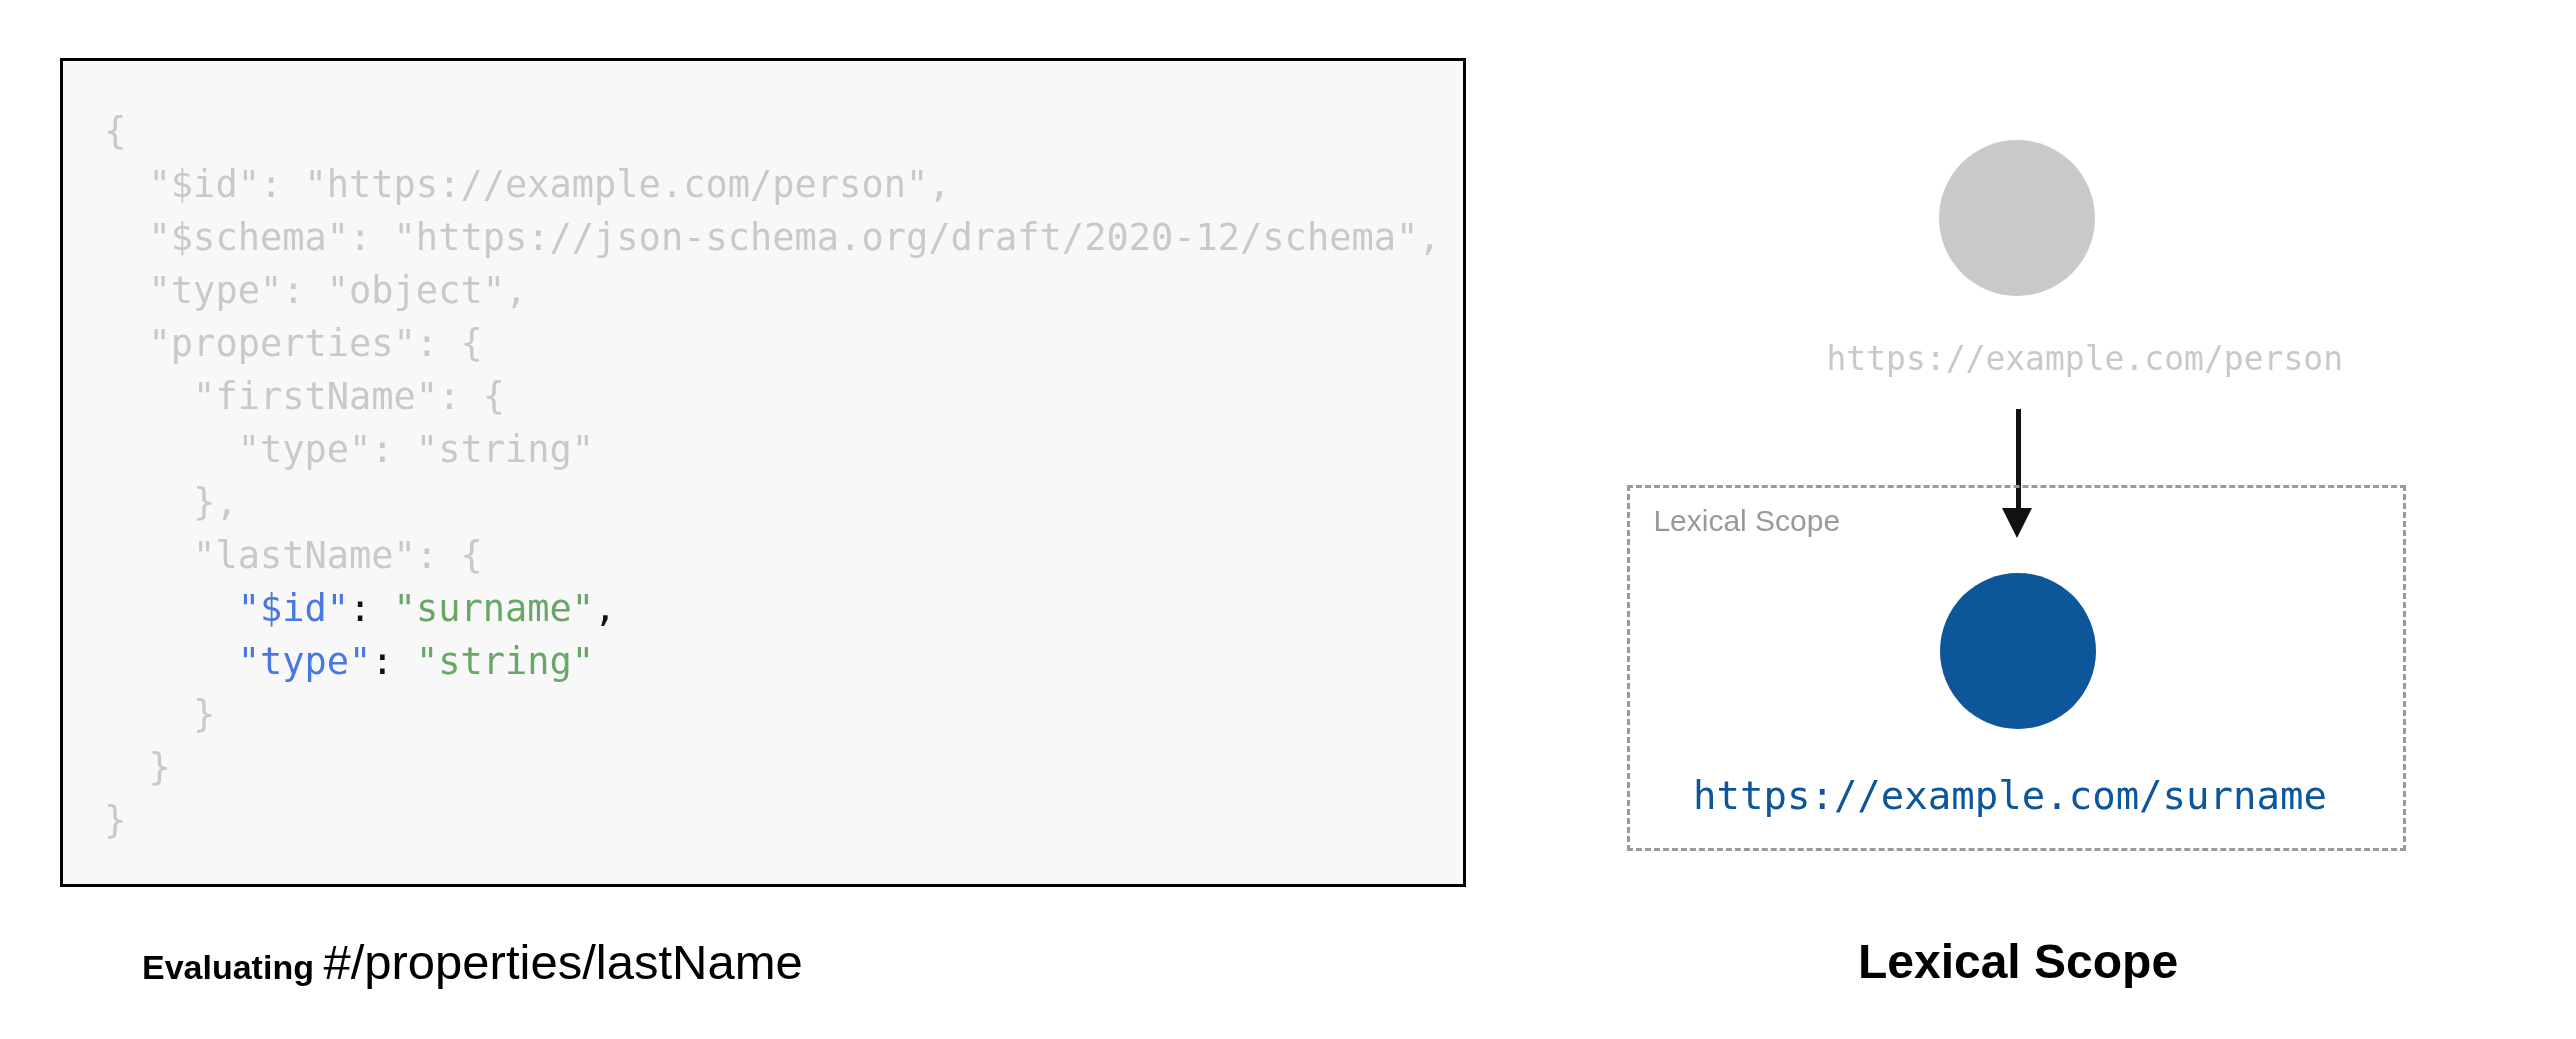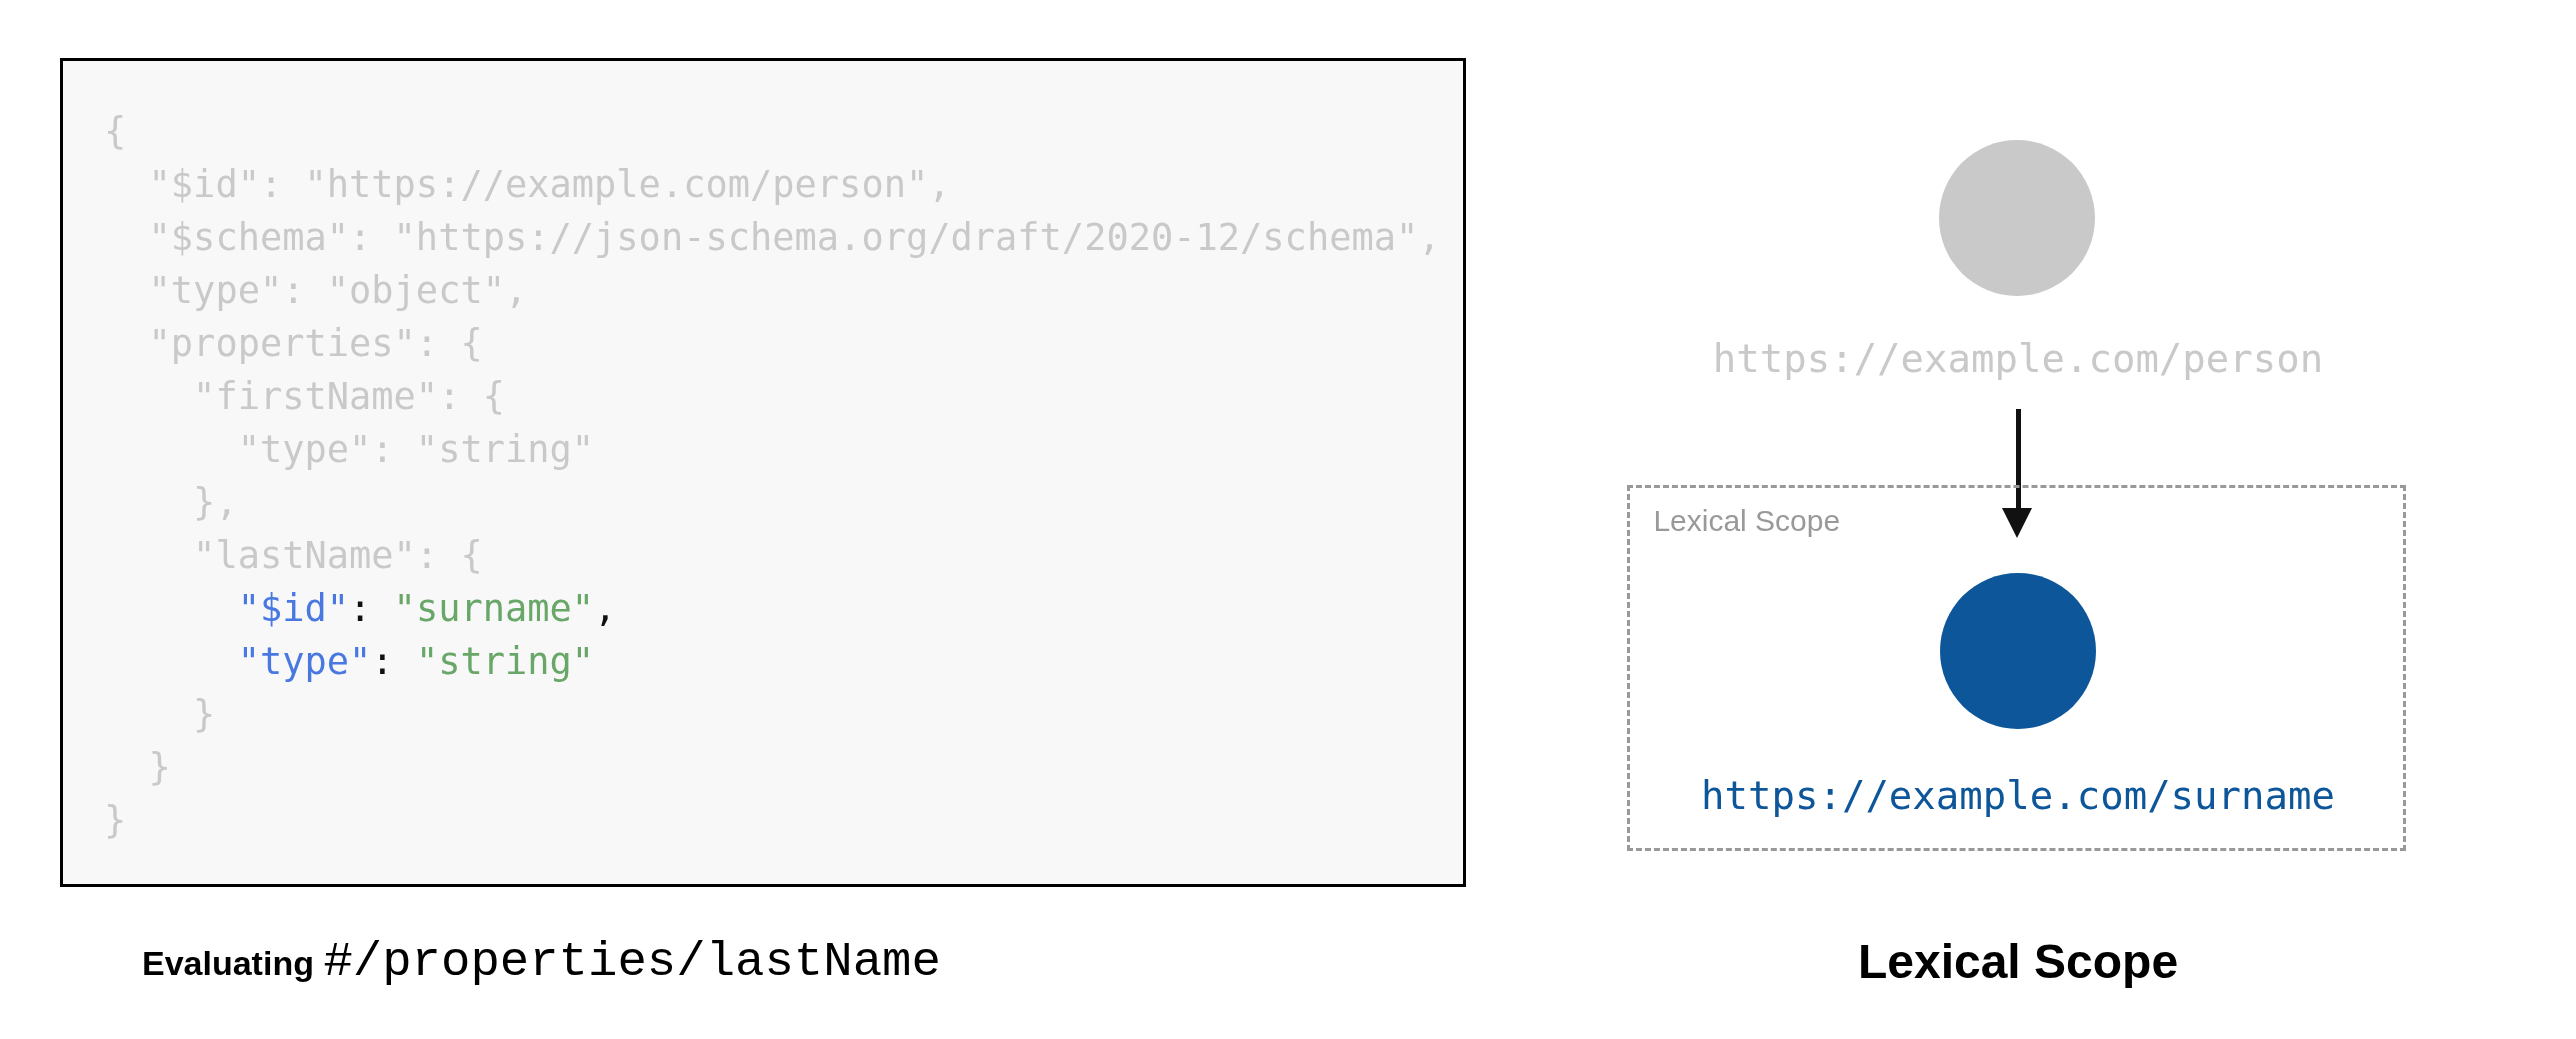--- a/index.html
+++ b/index.html
@@ -39,40 +39,40 @@
     left: 142px; top: 934px;
     white-space: nowrap;
     color: #000000;
   }
   .left-caption .cap-bold {
     font-family: "Liberation Sans", sans-serif;
     font-weight: bold;
     font-size: 34px;
   }
   .left-caption .cap-mono {
-    font-family: Liberation Mono, monospace;
+    font-family: Liberation Sans, sans-serif;
     font-size: 49px;
     font-weight: normal;
   }
 
   
   .parent-circle {
     position: absolute;
     left: 1939px; top: 140px;
     width: 156px; height: 156px;
     border-radius: 50%;
     background: #c9c9c9;
   }
   .parent-label {
     position: absolute;
     left: 1693px; top: 335px;
     width: 650px;
-    text-align: center;
+    text-align: right;
     font-family: "DejaVu Sans Mono", monospace;
-    font-size: 39px;
+    font-size: 33px;
     line-height: 48px;
     color: #c9c9c9;
     white-space: nowrap;
   }
   .arrow-line {
     position: absolute;
     left: 2016px; top: 409px;
     width: 4.5px; height: 99px;
     background: #111111;
   }
@@ -103,21 +103,21 @@
     position: absolute;
     left: 1940px; top: 573px;
     width: 156px; height: 156px;
     border-radius: 50%;
     background: #0d569a;
   }
   .child-label {
     position: absolute;
     left: 1693px; top: 772px;
     width: 650px;
-    text-align: center;
+    text-align: left;
     font-family: "DejaVu Sans Mono", monospace;
     font-size: 39px;
     line-height: 48px;
     color: #0d569a;
     white-space: nowrap;
   }
   .right-caption {
     position: absolute;
     left: 1758px; top: 934px;
     width: 520px;

